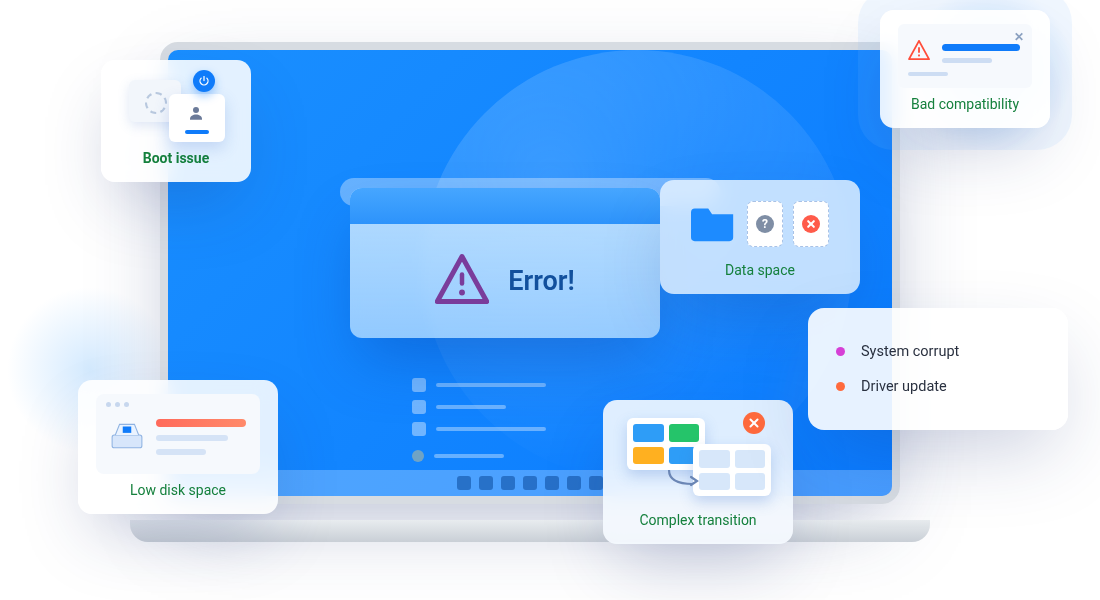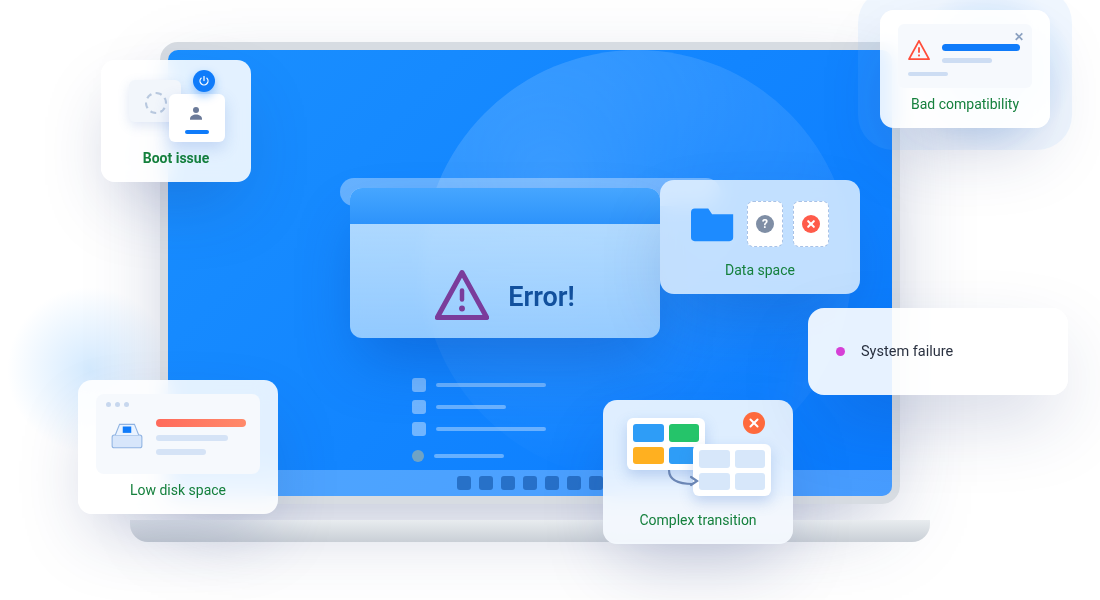--- a/index.html
+++ b/index.html
@@ -90,21 +90,21 @@
   .compat-line3 { position:absolute; left:10px; top:48px; width:40px; height:4px; background:#cdddf3; border-radius:3px; }
   
   .error-dialog {
     position:absolute; left:350px; top:188px; width:310px; height:150px;
     border-radius:12px; overflow:hidden;
     box-shadow:0 30px 60px -10px rgba(10,60,160,.35);
     background:linear-gradient(180deg,rgba(200,230,255,.9),rgba(200,230,255,.7));
     backdrop-filter:blur(6px);
   }
   .error-dialog .titlebar { height:36px; background:linear-gradient(180deg,#46a6ff,#2d93fb); }
-  .error-body { display:flex; align-items:center; justify-content:center; gap:19px; height:114px;margin-top:16px; }
+  .error-body { display:flex; align-items:center; justify-content:center; gap:19px; height:114px; }
   .error-body svg { width:54px; height:54px; }
   .error-text { font-size:27px; font-weight:600; color:#12509d; }
   
   .card-data { position:absolute; left:660px; top:180px; width:200px; background:rgba(235,245,255,.8); }
   .data-illus { display:flex; justify-content:center; gap:10px; height:60px; align-items:center;}
   .data-folder svg { width:46px; height:40px; }
   .data-doc, .data-docx {
     width:36px; height:46px; border:1.5px dashed #a9c2e6; border-radius:6px;
     background:#fff; display:flex; align-items:center; justify-content:center;
   }
@@ -313,15 +313,19 @@
         </svg>
     </span>
     <span class="trans-xbadge"></span>
   </div>
   <div class="card-label">Complex transition</div>
 </div>
 
 <div class="card-legend">
   <div class="legend-item">
     <span class="legend-dot" style="background:#d63fd6"></span>
-    <span class="legend-text">System failure</span>
+    <span class="legend-text">System corrupt</span>
+  </div>
+  <div class="legend-item">
+    <span class="legend-dot" style="background:#ff6a3d"></span>
+    <span class="legend-text">Driver update</span>
   </div>
 </div>
 
 </body></html>

